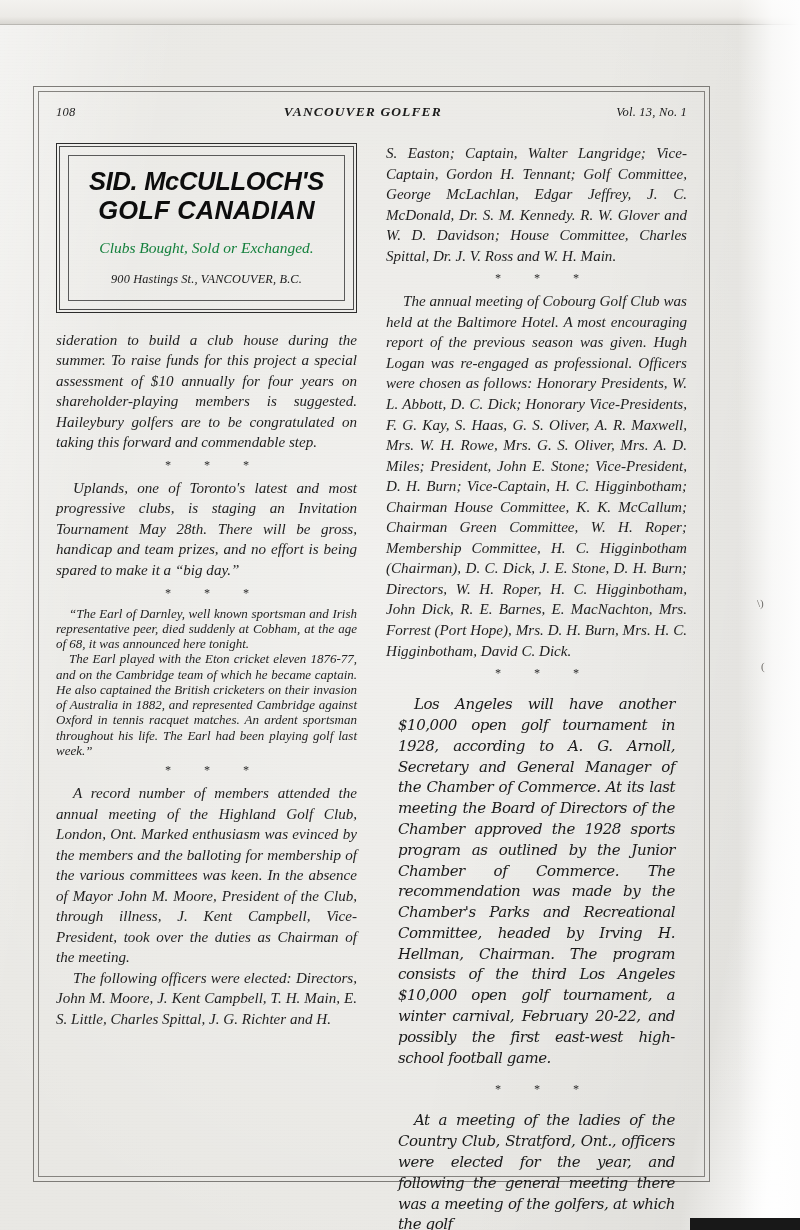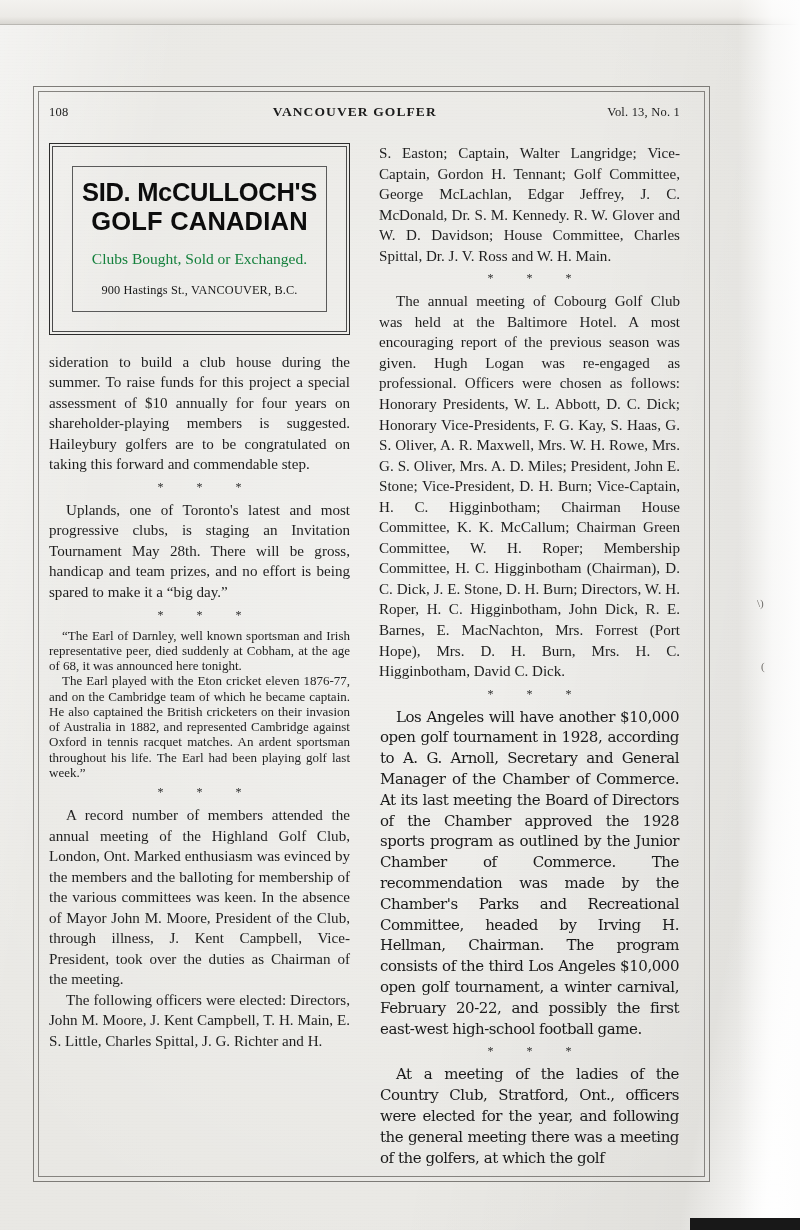--- a/index.html
+++ b/index.html
@@ -68,22 +68,22 @@
     position: absolute;
     left: 38px; top: 91px;
     width: 667px; height: 1086px;
     border: 1px solid #85837f;
     box-sizing: border-box;
   }
 
   
   #content {
     position: absolute;
-    left: 49px; top: 104px;
-    width: 631px; height: 1060px;
+    left: 56px; top: 104px;
+    width: 631px; height: 1060px; font-style: italic;
   }
   .running-head {
     display: flex;
     align-items: baseline;
     justify-content: space-between;
     font-size: 12.5px;
     letter-spacing: .2px;
     height: 20px;
   }
   .rh-title {
@@ -103,21 +103,21 @@
   .col { width: 301px; }
 
   
   .ad-outer {
     border: 1.5px solid #2c2c2c;
     padding: 2px;
     margin-bottom: 17px;
   }
   .ad-mid {
     border: 1px solid #4a4a4a;
-    padding: 19px;
+    padding: 8px;
   }
   .ad-inner {
     border: 1px solid #5a5a5a;
     padding: 11px 8px 13px 8px;
     text-align: center;
   }
   .ad-head {
     font-family: "Liberation Sans", sans-serif;
     font-weight: bold;
     font-size: 25.5px;
@@ -155,21 +155,21 @@
   p.small {
     margin: 0;
     font-size: 13px;
     line-height: 15.25px;
     text-align: justify;
     color: #232323;
   }
   p.small.indent { text-indent: 13px; }
 
   p.modern {
-    margin: 1px;
+    margin: 12px;
     font-size: 15.0px;
     line-height: 20.8px;
     text-align: justify;
     color: #191919;
     font-family: "DejaVu Serif", serif;
     letter-spacing: -0.45px;
   }
   p.modern.indent { text-indent: 16px; }
 
   .stars {

